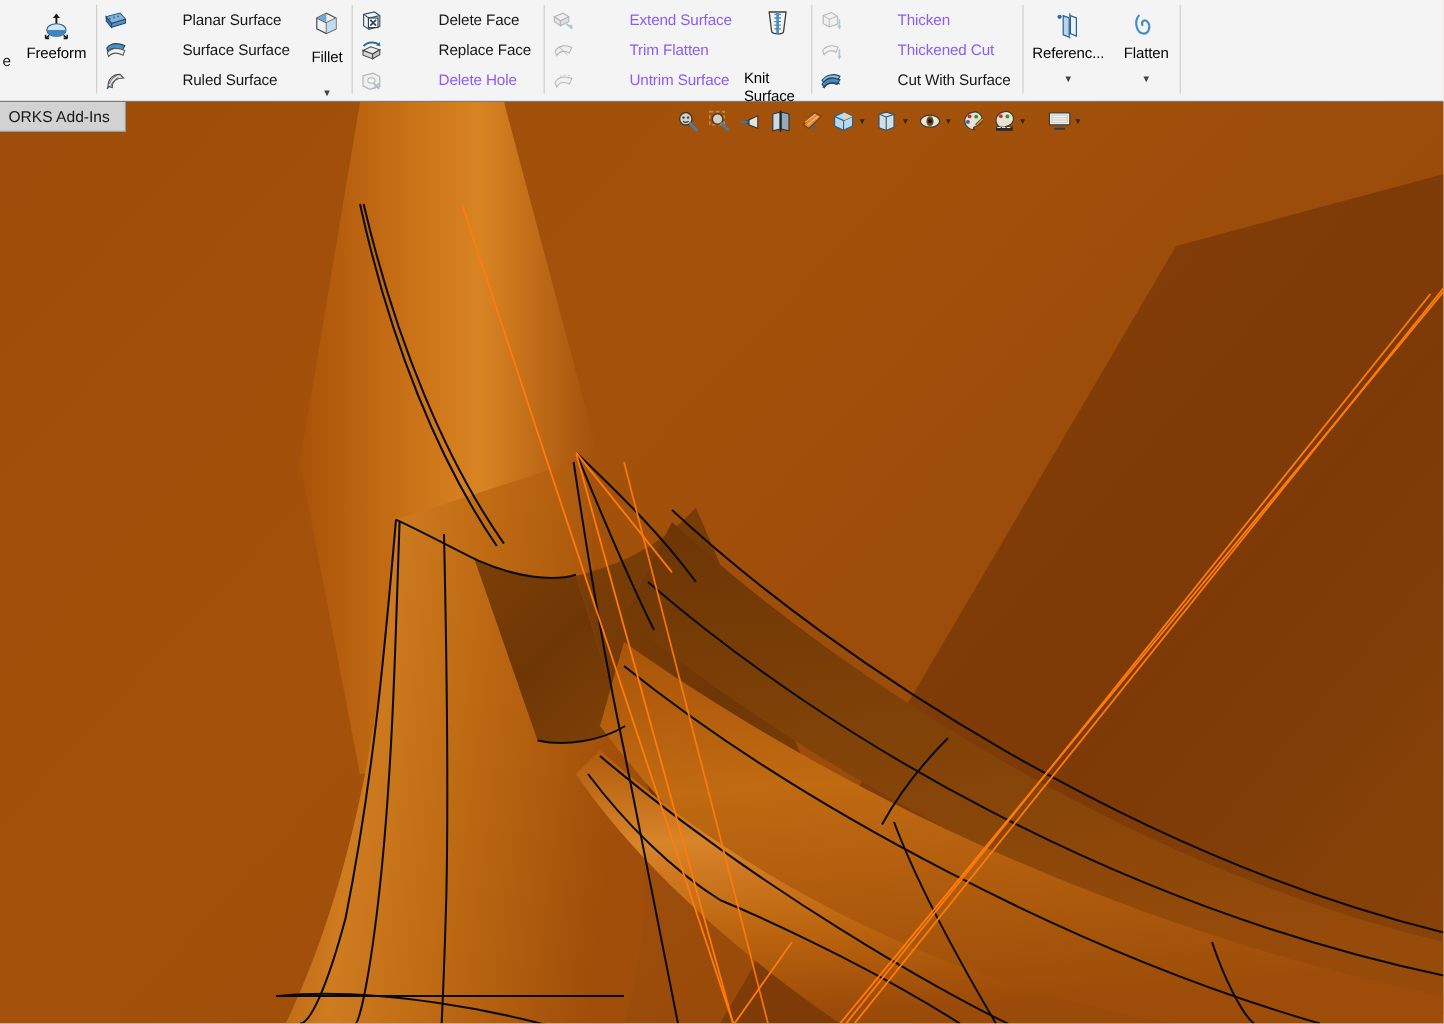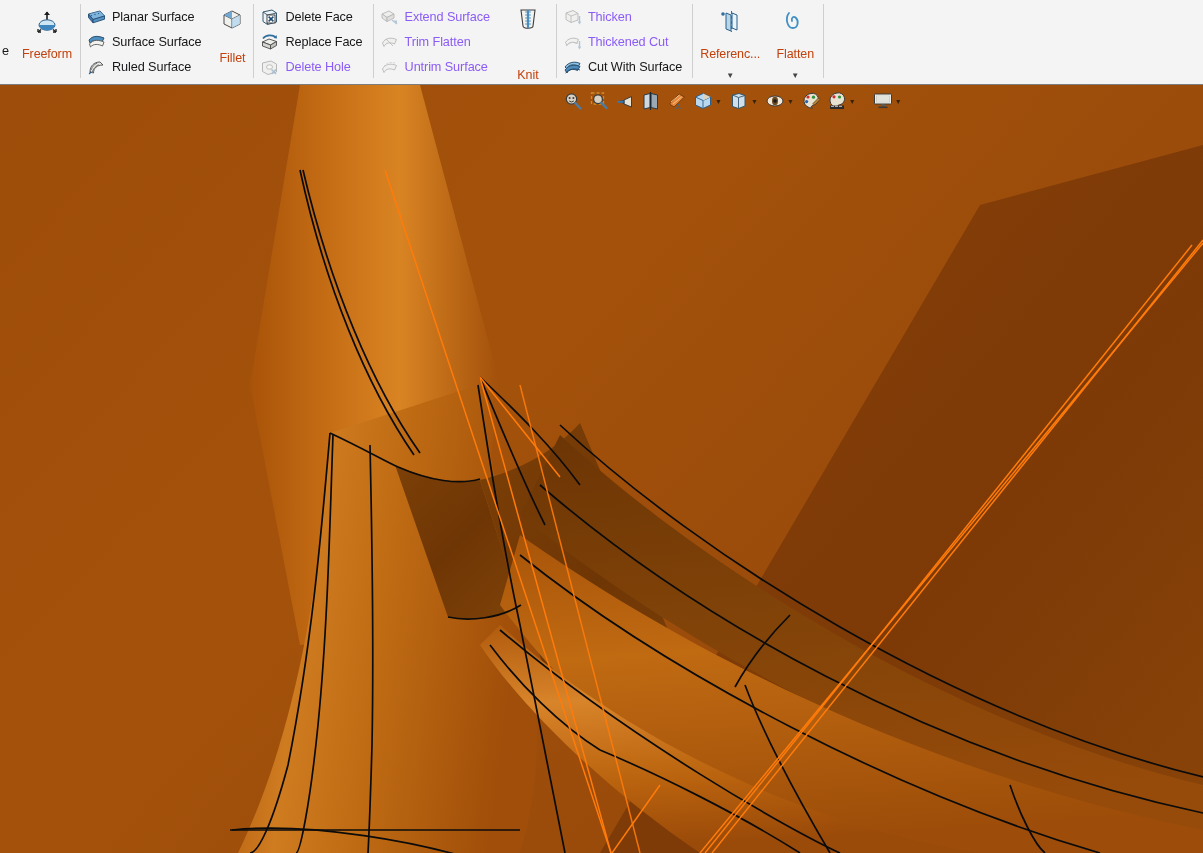--- a/index.html
+++ b/index.html
@@ -65,24 +65,23 @@
     box-sizing: border-box;
     cursor: default;
   }
   .bigbtn.w74 { width: 74px; }
   .bigbtn .bicon {
     width: 30px; height: 30px;
     display: flex; align-items: center; justify-content: center;
   }
   .bigbtn .blabel {
     font-size: 12.5px;
-    color: #c2410c;
+    color: #000000;
     line-height: 15px;
-    text-align: center;
-    margin-top: 10px;
+    margin-top: 0;
     letter-spacing: -0.1px;
   }
   .drop-caret {
     font-size: 8px;
     color: #444;
     line-height: 8px;
     margin-top: 2px;
   }
   .drop-caret.low { margin-top: 10px; }
 
@@ -106,20 +105,21 @@
     width: 19px; height: 19px;
     margin-right: 6px;
     display: flex; align-items: center; justify-content: center;
     flex: none;
   }
   .srow .slabel {
     font-size: 12.7px;
     color: #17171a;
     white-space: nowrap;
     letter-spacing: -0.1px;
+    margin-left: 40px;
   }
   .srow.disabled .slabel { color: #8b5cf6; }
   .srow.disabled .sicon { opacity: 0.38; }
 
   
   .tabstrip {
     position: absolute;
     left: 0; top: 85px;
     width: 1203px;
     height: 26px;
@@ -560,20 +560,25 @@
 
       <path d="M612,768 L660,700"></path>
 
       <path d="M1203,158 L700,768"></path>
 
       <path d="M520,300 L640,768" opacity="0.9"></path>
     </g>
   </svg>
 </div>
 
+<div class="tabstrip">
+  <div class="tab">
+    <span>ORKS Add-Ins</span>
+  </div>
+</div>
 
 <div class="headsup">
 
   <div class="hu">
     <span class="huicon">
       <svg width="20" height="20" viewBox="0 0 20 20">
         <circle cx="8.5" cy="8" r="5.2" fill="#d8cfc0" stroke="#3b3b3b" stroke-width="1.2"></circle>
         <circle cx="6.6" cy="7" r="1" fill="#3b3b3b"></circle>
             <circle cx="10.4" cy="7" r="1" fill="#3b3b3b"></circle>
         <path d="M6.2 10 q2.3 2 4.6 0" stroke="#3b3b3b" stroke-width="1" fill="none"></path>

